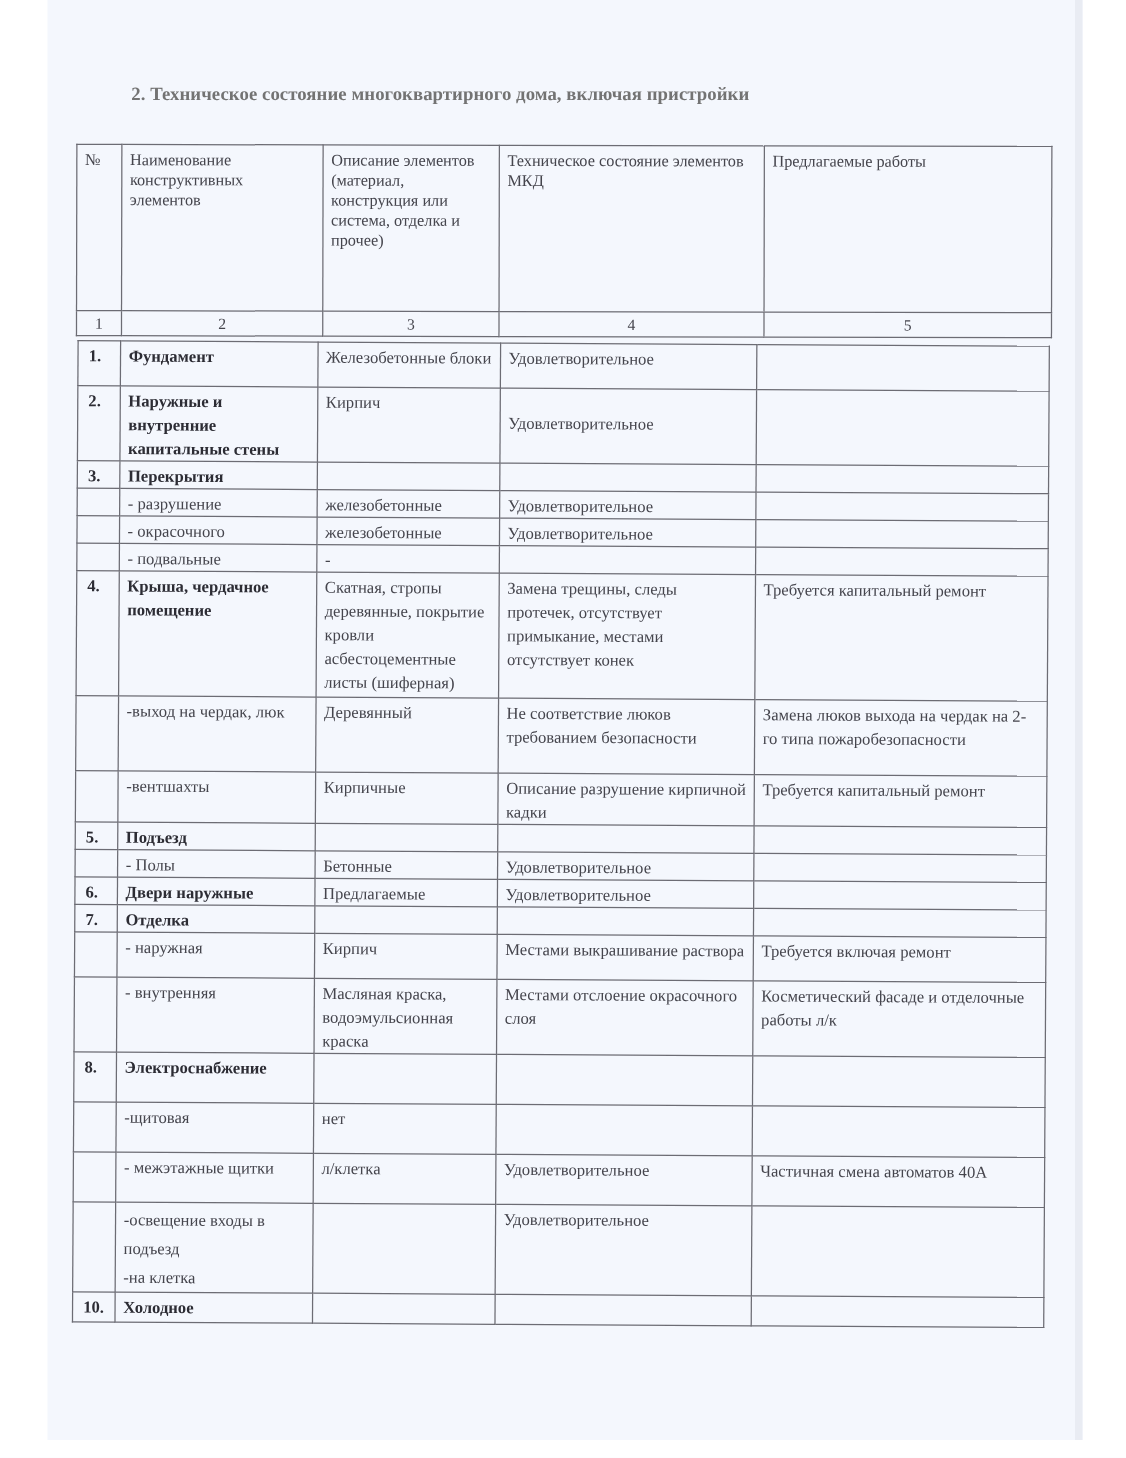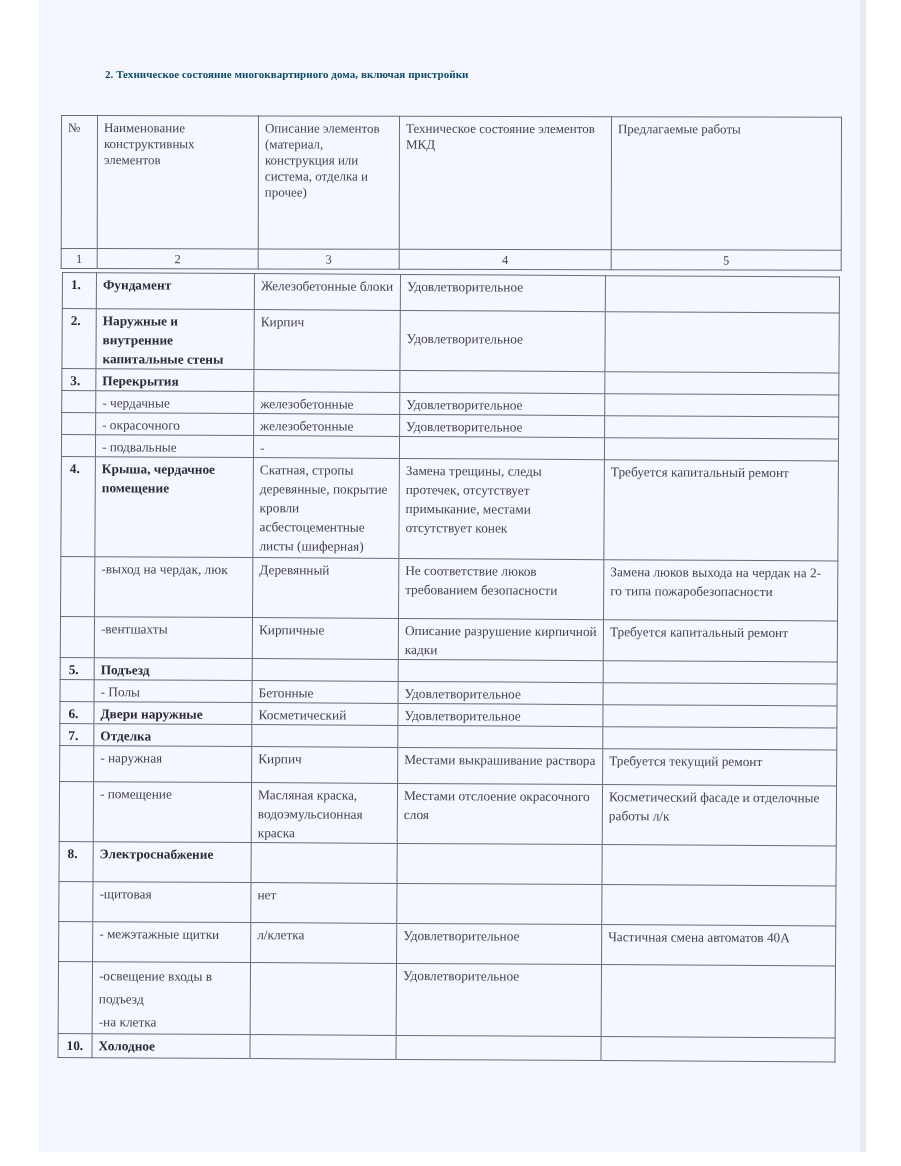--- a/index.html
+++ b/index.html
@@ -28,23 +28,23 @@
       left: 860px;
       top: 0;
       width: 6px;
       height: 1152px;
       background: #e9ecf3;
     }
     .title {
       position: absolute;
       left: 105px;
       top: 68px;
-      font-size: 11px;
+      font-size: 15px;
       font-weight: bold;
-      color: #0c4a6e;
+      color: #737373;
       letter-spacing: 0.05px;
     }
     table {
       border-collapse: collapse;
       position: absolute;
       table-layout: fixed;
     }
     td {
       border: 1px solid #6c6c74;
       vertical-align: top;
@@ -141,21 +141,21 @@
       </tr>
       <tr style="height: 18px;">
         <td class="num"><span>3.</span></td>
         <td class="bold"><span>Перекрытия</span></td>
         <td><span></span></td>
         <td><span></span></td>
         <td><span></span></td>
       </tr>
       <tr style="height: 18px;">
         <td><span></span></td>
-        <td><span>- чердачные</span></td>
+        <td><span>- разрушение</span></td>
         <td><span>железобетонные</span></td>
         <td><span>Удовлетворительное</span></td>
         <td><span></span></td>
       </tr>
       <tr style="height: 18px;">
         <td><span></span></td>
         <td><span>- окрасочного</span></td>
         <td><span>железобетонные</span></td>
         <td><span>Удовлетворительное</span></td>
         <td><span></span></td>
@@ -198,41 +198,41 @@
       <tr style="height: 18px;">
         <td><span></span></td>
         <td><span>- Полы</span></td>
         <td><span>Бетонные</span></td>
         <td><span>Удовлетворительное</span></td>
         <td><span></span></td>
       </tr>
       <tr style="height: 18px;">
         <td class="num"><span>6.</span></td>
         <td class="bold"><span>Двери наружные</span></td>
-        <td><span>Косметический</span></td>
+        <td><span>Предлагаемые</span></td>
         <td><span>Удовлетворительное</span></td>
         <td><span></span></td>
       </tr>
       <tr style="height: 18px;">
         <td class="num"><span>7.</span></td>
         <td class="bold"><span>Отделка</span></td>
         <td><span></span></td>
         <td><span></span></td>
         <td><span></span></td>
       </tr>
       <tr style="height: 36px;">
         <td><span></span></td>
         <td><span>- наружная</span></td>
         <td><span>Кирпич</span></td>
         <td><span>Местами выкрашивание раствора</span></td>
-        <td><span>Требуется текущий ремонт</span></td>
+        <td><span>Требуется включая ремонт</span></td>
       </tr>
       <tr style="height: 52px;">
         <td><span></span></td>
-        <td><span>- помещение</span></td>
+        <td><span>- внутренняя</span></td>
         <td><span>Масляная краска, водоэмульсионная краска</span></td>
         <td><span>Местами отслоение окрасочного слоя</span></td>
         <td><span>Косметический фасаде и отделочные работы л/к</span></td>
       </tr>
       <tr style="height: 40px;">
         <td class="num"><span>8.</span></td>
         <td class="bold"><span>Электроснабжение</span></td>
         <td><span></span></td>
         <td><span></span></td>
         <td><span></span></td>

